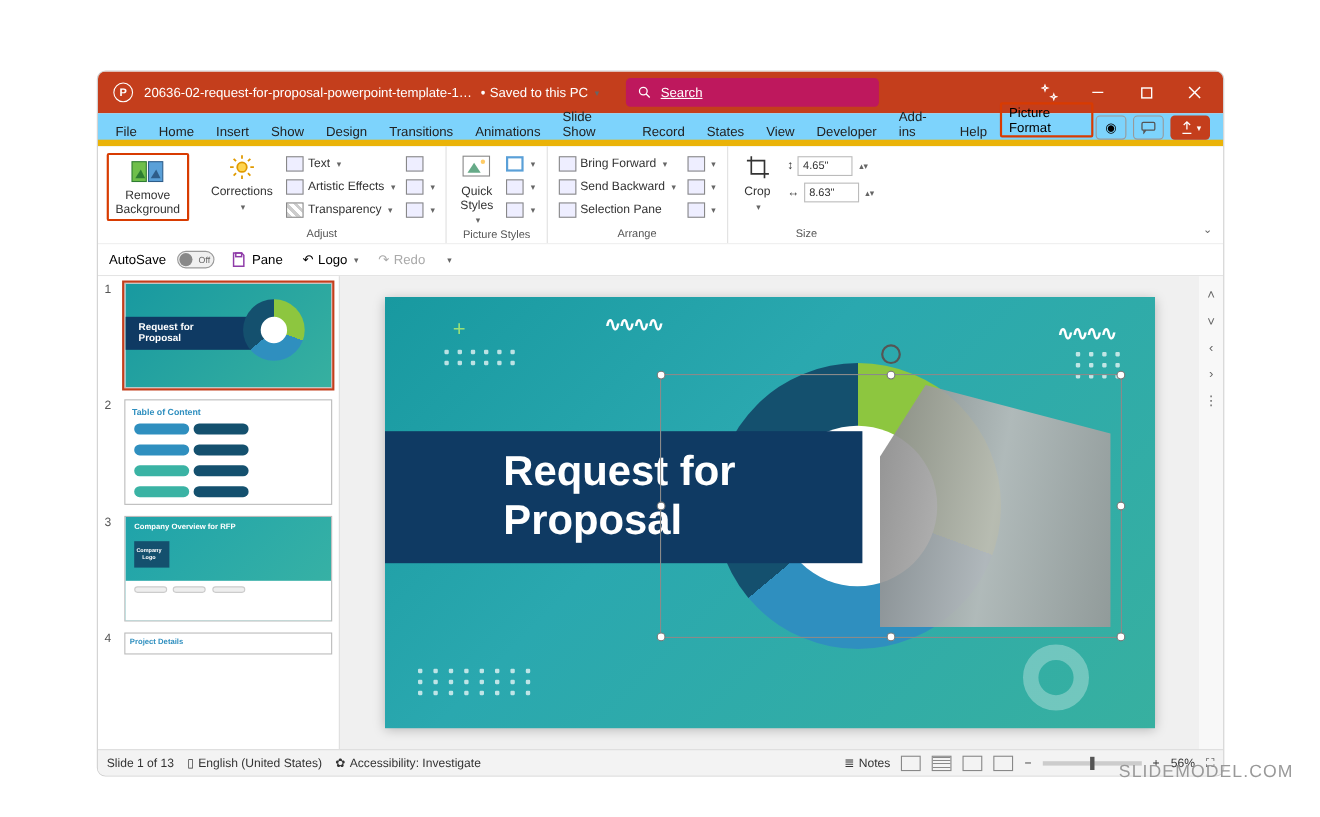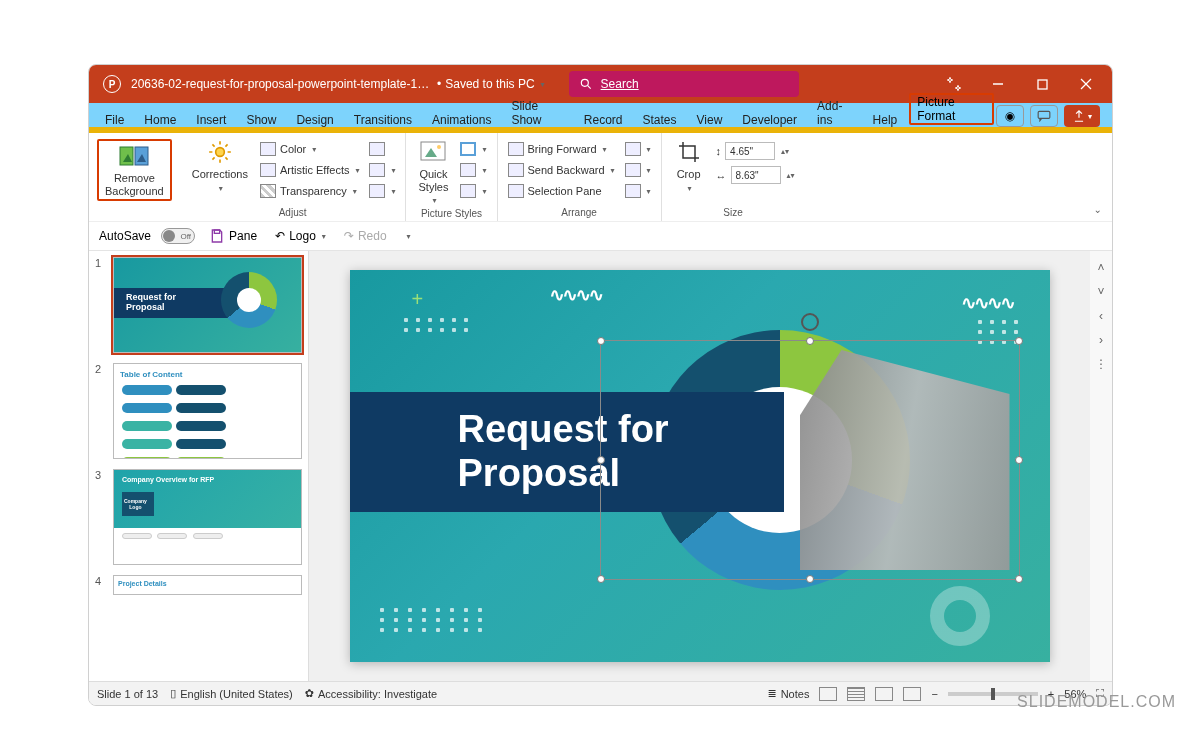--- a/index.html
+++ b/index.html
@@ -179,21 +179,21 @@
                   <line x1="5" y1="19" x2="7" y2="17"></line>
                 </g>
               </svg>
             </div>
           <span>Corrections</span>
           <span class="chev">▾</span>
         </div>
         <div class="col" style="padding-top:2px">
           <div class="mini">
               <span class="sq"></span>
-              <span>Color</span>
+              <span>Text</span>
               <span class="chev">▾</span>
             </div>
           <div class="mini">
               <span class="sq"></span>
               <span>Artistic Effects</span>
               <span class="chev">▾</span>
             </div>
           <div class="mini">
               <span class="sq" style="background:repeating-linear-gradient(45deg,#ccc 0 3px,#fff 3px 6px)"></span>
               <span>Transparency</span>

